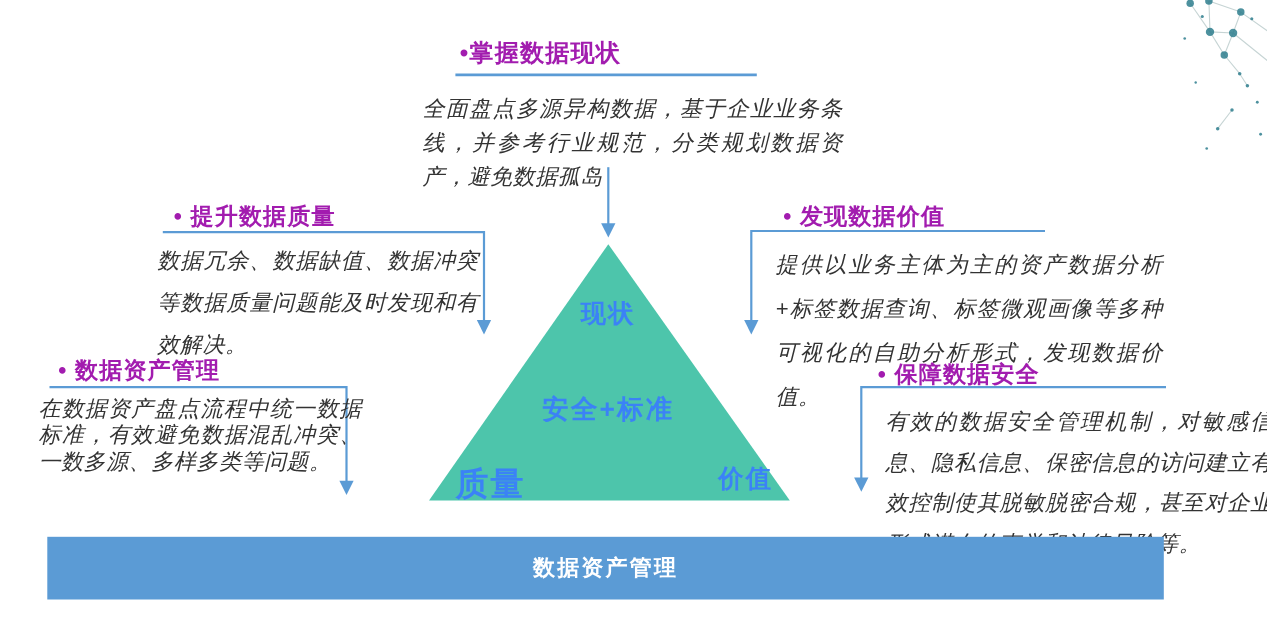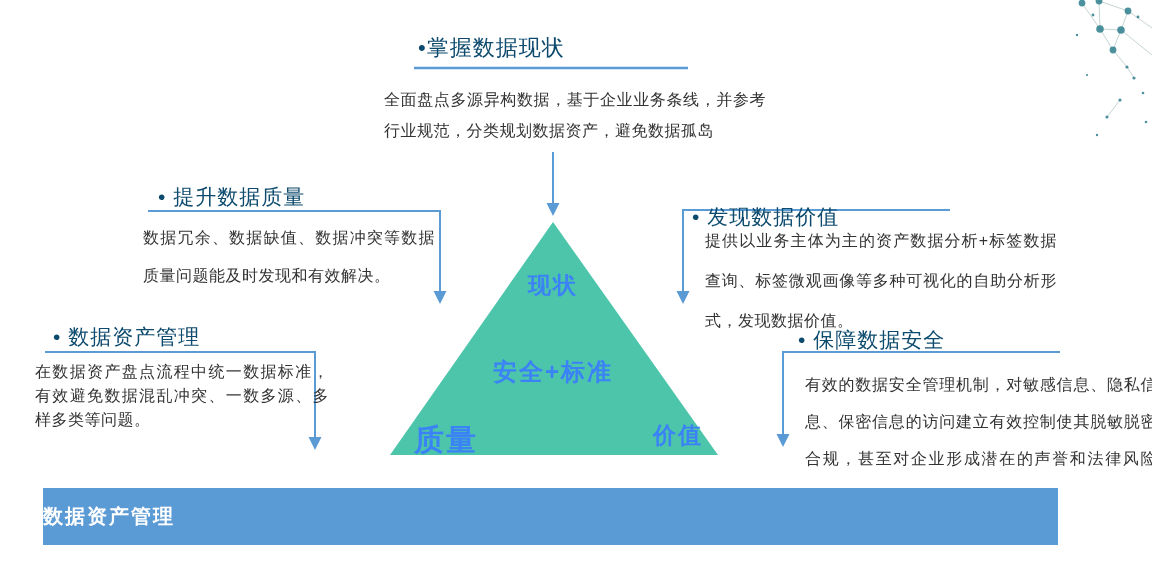--- a/index.html
+++ b/index.html
@@ -16,45 +16,46 @@
     position: absolute; left: 0; top: 0;
     width: 1152px; height: 570px;
     pointer-events: none;
   }
   svg.decoration {
     position: absolute; right: 0; top: 0;
     width: 120px; height: 140px;
     pointer-events: none;
   }
   .heading {
-    font-weight: normal;
+    font-weight: bold;
     font-size: 21px;
-    color: #0c4a6e;
+    color: #a21caf;
     letter-spacing: 1px;
     white-space: nowrap;
   }
   .desc {
-    font-size: 16px;
+    font-size: 20px;
     color: #333333;
     letter-spacing: 0.5px;
     text-align: justify;
+    font-style: italic;
   }
   .tri-label {
     color: #3b82f6;
     font-weight: bold;
     text-align: center;
     letter-spacing: 2px;
     white-space: nowrap;
   }
   .footer-bar {
     position: absolute;
     left: 43px; top: 488px;
     width: 1015px; height: 57px;
     background: #5b9bd5;
-    display: flex; align-items: center; 
+    display: flex; align-items: center; justify-content: center;
   }
   .footer-label {
     color: #ffffff;
     font-weight: bold;
     font-size: 20px;
     letter-spacing: 2px;
   }
 </style>
 </head>
 <body>
@@ -121,21 +122,21 @@
 
   <div class="abs heading" style="left:418px; top:33px; font-size:22px;">•掌握数据现状</div>
   <div class="abs desc" style="left:384px; top:84px; width:382px; line-height:31px;">全面盘点多源异构数据，基于企业业务条线，并参考行业规范，分类规划数据资产，避免数据孤岛</div>
 
   <div class="abs desc" style="left:143px; top:219px; width:292px; line-height:38px;">数据冗余、数据缺值、数据冲突等数据质量问题能及时发现和有效解决。</div>
   <div class="abs heading" style="left:158px; top:183px;">• 提升数据质量</div>
 
   <div class="abs heading" style="left:53px; top:323px;">• 数据资产管理</div>
   <div class="abs desc" style="left:35px; top:360px; width:294px; line-height:24px;">在数据资产盘点流程中统一数据标准，有效避免数据混乱冲突、一数多源、多样多类等问题。</div>
 
-  <div class="abs heading" style="left:692px; top:183px;margin-top:20px;">• 发现数据价值</div>
+  <div class="abs heading" style="left:712px; top:183px;">• 发现数据价值</div>
   <div class="abs desc" style="left:705px; top:221px; width:352px; line-height:40px;">提供以业务主体为主的资产数据分析+标签数据查询、标签微观画像等多种可视化的自助分析形式，发现数据价值。</div>
 
   <div class="abs heading" style="left:798px; top:326px;">• 保障数据安全</div>
   <div class="abs desc" style="left:805px; top:366px; width:352px; line-height:37px;">有效的数据安全管理机制，对敏感信息、隐私信息、保密信息的访问建立有效控制使其脱敏脱密合规，甚至对企业形成潜在的声誉和法律风险等。</div>
 
   <div class="abs tri-label" style="left:493px; top:270px; width:120px; font-size:23px;">现状</div>
   <div class="abs tri-label" style="left:463px; top:356px; width:180px; font-size:24px;">安全+标准</div>
   <div class="abs tri-label" style="left:406px; top:420px; width:80px; font-size:30px;">质量</div>
   <div class="abs tri-label" style="left:623px; top:420px; width:80px; font-size:23px;text-align:right;">价值</div>
 

